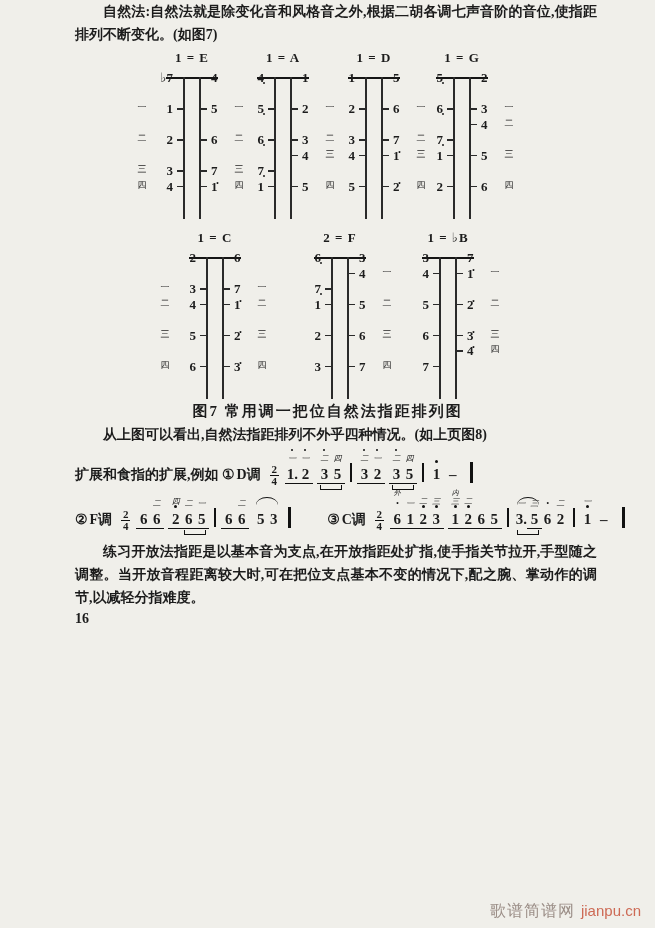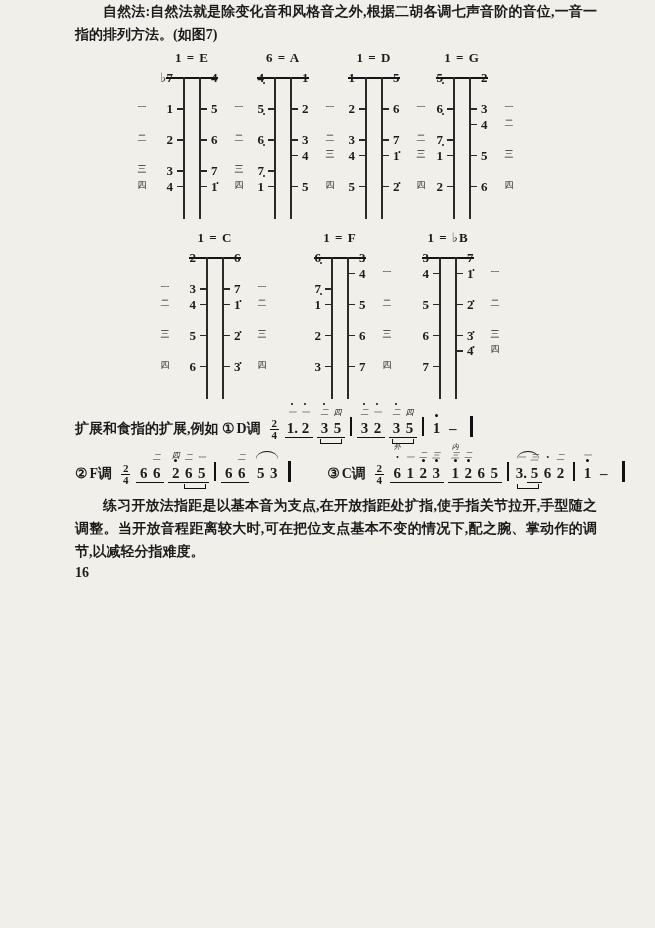--- a/index.html
+++ b/index.html
@@ -68,21 +68,21 @@
   .footer-num{margin:2px 0 0 75px;font-size:14px;font-weight:600;}
   .watermark{position:absolute;right:14px;bottom:6px;font-size:16px;}
   .watermark .site{color:#9b8e87;letter-spacing:1px;}
   .watermark .url{color:#cd6a55;margin-left:6px;font-family:"Liberation Sans","DejaVu Sans",sans-serif;font-size:15px;}
 </style>
 </head>
 <body>
 
 <div class="page">
 
-  <p class="para">自然法:自然法就是除变化音和风格音之外,根据二胡各调七声音阶的音位,一音一指的排列方法。(如图7)</p>
+  <p class="para">自然法:自然法就是除变化音和风格音之外,根据二胡各调七声音阶的音位,使指距排列不断变化。(如图7)</p>
 
   <div class="figure" id="fig7">
       <div class="dg-el dg-title" style="left: 147px; top: 4px; width: 90px;">1 = E</div>
       <div class="dg-el dg-bar" style="left: 166px; top: 31px; width: 52px;"></div>
       <div class="dg-el dg-string" style="left: 183px; top: 31px; height: 142px;"></div>
       <div class="dg-el dg-string" style="left: 199px; top: 31px; height: 142px;"></div>
       <div class="dg-el dg-note l" style="left: 155px; top: 24px; width: 18px;">♭7</div>
       <div class="dg-el dg-tick" style="left: 177px; top: 62px;"></div>
       <div class="dg-el dg-note l" style="left: 155px; top: 55px; width: 18px;">1</div>
       <div class="dg-el dg-fing" style="left: 136px; top: 56px; width: 12px;">一</div>
@@ -101,21 +101,21 @@
       <div class="dg-el dg-fing" style="left: 233px; top: 56px; width: 12px;">一</div>
       <div class="dg-el dg-tick" style="left: 201px; top: 93px;"></div>
       <div class="dg-el dg-note r" style="left: 211px; top: 86px; width: 18px;">6</div>
       <div class="dg-el dg-fing" style="left: 233px; top: 87px; width: 12px;">二</div>
       <div class="dg-el dg-tick" style="left: 201px; top: 124px;"></div>
       <div class="dg-el dg-note r" style="left: 211px; top: 117px; width: 18px;">7</div>
       <div class="dg-el dg-fing" style="left: 233px; top: 118px; width: 12px;">三</div>
       <div class="dg-el dg-tick" style="left: 201px; top: 139.5px;"></div>
       <div class="dg-el dg-note r" style="left: 211px; top: 132.5px; width: 18px;">1̇</div>
       <div class="dg-el dg-fing" style="left: 233px; top: 133.5px; width: 12px;">四</div>
-      <div class="dg-el dg-title" style="left: 238px; top: 4px; width: 90px;">6 = A</div>
+      <div class="dg-el dg-title" style="left: 238px; top: 4px; width: 90px;">1 = A</div>
       <div class="dg-el dg-bar" style="left: 257px; top: 31px; width: 52px;"></div>
       <div class="dg-el dg-string" style="left: 274px; top: 31px; height: 142px;"></div>
       <div class="dg-el dg-string" style="left: 290px; top: 31px; height: 142px;"></div>
       <div class="dg-el dg-note l" style="left: 246px; top: 24px; width: 18px;">4̣</div>
       <div class="dg-el dg-tick" style="left: 268px; top: 62px;"></div>
       <div class="dg-el dg-note l" style="left: 246px; top: 55px; width: 18px;">5̣</div>
       <div class="dg-el dg-tick" style="left: 268px; top: 93px;"></div>
       <div class="dg-el dg-note l" style="left: 246px; top: 86px; width: 18px;">6̣</div>
       <div class="dg-el dg-tick" style="left: 268px; top: 124px;"></div>
       <div class="dg-el dg-note l" style="left: 246px; top: 117px; width: 18px;">7̣</div>
@@ -209,21 +209,21 @@
       <div class="dg-el dg-fing" style="left: 256px; top: 236px; width: 12px;">一</div>
       <div class="dg-el dg-tick" style="left: 224px; top: 257.5px;"></div>
       <div class="dg-el dg-note r" style="left: 234px; top: 250.5px; width: 18px;">1̇</div>
       <div class="dg-el dg-fing" style="left: 256px; top: 251.5px; width: 12px;">二</div>
       <div class="dg-el dg-tick" style="left: 224px; top: 288.5px;"></div>
       <div class="dg-el dg-note r" style="left: 234px; top: 281.5px; width: 18px;">2̇</div>
       <div class="dg-el dg-fing" style="left: 256px; top: 282.5px; width: 12px;">三</div>
       <div class="dg-el dg-tick" style="left: 224px; top: 319.5px;"></div>
       <div class="dg-el dg-note r" style="left: 234px; top: 312.5px; width: 18px;">3̇</div>
       <div class="dg-el dg-fing" style="left: 256px; top: 313.5px; width: 12px;">四</div>
-      <div class="dg-el dg-title" style="left: 295px; top: 184px; width: 90px;">1 = F</div>
+      <div class="dg-el dg-title" style="left: 295px; top: 184px; width: 90px;">2 = F</div>
       <div class="dg-el dg-bar" style="left: 314px; top: 211px; width: 52px;"></div>
       <div class="dg-el dg-string" style="left: 331px; top: 211px; height: 142px;"></div>
       <div class="dg-el dg-string" style="left: 347px; top: 211px; height: 142px;"></div>
       <div class="dg-el dg-note l" style="left: 303px; top: 204px; width: 18px;">6̣</div>
       <div class="dg-el dg-tick" style="left: 325px; top: 242px;"></div>
       <div class="dg-el dg-note l" style="left: 303px; top: 235px; width: 18px;">7̣</div>
       <div class="dg-el dg-tick" style="left: 325px; top: 257.5px;"></div>
       <div class="dg-el dg-note l" style="left: 303px; top: 250.5px; width: 18px;">1</div>
       <div class="dg-el dg-tick" style="left: 325px; top: 288.5px;"></div>
       <div class="dg-el dg-note l" style="left: 303px; top: 281.5px; width: 18px;">2</div>
@@ -263,29 +263,34 @@
       <div class="dg-el dg-note r" style="left: 467px; top: 250.5px; width: 18px;">2̇</div>
       <div class="dg-el dg-fing" style="left: 489px; top: 251.5px; width: 12px;">二</div>
       <div class="dg-el dg-tick" style="left: 457px; top: 288.5px;"></div>
       <div class="dg-el dg-note r" style="left: 467px; top: 281.5px; width: 18px;">3̇</div>
       <div class="dg-el dg-fing" style="left: 489px; top: 282.5px; width: 12px;">三</div>
       <div class="dg-el dg-tick" style="left: 457px; top: 304px;"></div>
       <div class="dg-el dg-note r" style="left: 467px; top: 297px; width: 18px;">4̇</div>
       <div class="dg-el dg-fing" style="left: 489px; top: 298px; width: 12px;">四</div>
     </div>
 
-
+  <div class="caption">图7  常用调一把位自然法指距排列图</div>
+
+  <p class="para">从上图可以看出,自然法指距排列不外乎四种情况。(如上页图8)</p>
 
   <div class="mline" style="margin-top:16px;">
     <span class="lead">扩展和食指的扩展,例如 </span><span class="music" id="ex1"><span class="mnum">①</span><span class="mkey">D调</span><span class="ts"><span class="tn">2</span><span class="tl"></span><span class="tn">4</span></span><span class="note u1"><span class="d">1.</span><i class="fg">一</i><i class="fdot"></i></span><span class="note u1"><span class="d">2</span><i class="fg">一</i><i class="fdot"></i></span><span class="msp"></span><span class="grp bracket"><span class="note u1"><span class="d">3</span><i class="fg">二</i><i class="fdot"></i></span><span class="note u1"><span class="d">5</span><i class="fg">四</i></span></span><span class="mbar"></span><span class="note u1"><span class="d">3</span><i class="fg">二</i><i class="fdot"></i></span><span class="note u1"><span class="d">2</span><i class="fg">一</i><i class="fdot"></i></span><span class="msp"></span><span class="grp bracket"><span class="note u1"><span class="d">3</span><i class="fg">二</i><i class="fdot"></i></span><span class="note u1"><span class="d">5</span><i class="fg">四</i></span></span><span class="mbar"></span><span class="note"><span class="d">1</span><i class="od hi"></i></span><span class="mdash">–</span><span class="mend"></span></span>
   </div>
 
   <div class="mline" style="margin-top:21px;">
     <span class="music" id="ex2"><span class="mnum">②</span><span class="mkey">F调</span><span class="ts"><span class="tn">2</span><span class="tl"></span><span class="tn">4</span></span><span class="note u1"><span class="d">6</span></span><span class="note u1"><span class="d">6</span><i class="fg">二</i></span><span class="msp"></span><span class="note u1"><span class="d">2</span><i class="od hi"></i><i class="fg raised">四</i></span><span class="grp bracket"><span class="note u1"><span class="d">6</span><i class="fg">二</i></span><span class="note u1"><span class="d">5</span><i class="fg">一</i></span></span><span class="mbar"></span><span class="note u1"><span class="d">6</span></span><span class="note u1"><span class="d">6</span><i class="fg">二</i></span><span class="msp"></span><span class="grp arcover"><span class="note"><span class="d">5</span></span><span class="note"><span class="d">3</span></span></span><span class="mend"></span></span>
     <span style="display:inline-block;width:26px;"></span>
     <span class="music" id="ex3"><span class="mnum">③</span><span class="mkey">C调</span><span class="ts"><span class="tn">2</span><span class="tl"></span><span class="tn">4</span></span><span class="note u1"><span class="d">6</span><i class="fg">•</i><i class="f2">外</i></span><span class="note u1"><span class="d">1</span><i class="fg">一</i></span><span class="note u1"><span class="d">2</span><i class="od hi"></i><i class="fg raised">二</i></span><span class="note u1"><span class="d">3</span><i class="od hi"></i><i class="fg raised">三</i></span><span class="msp"></span><span class="note u1"><span class="d">1</span><i class="od hi"></i><i class="fg raised">三</i><i class="f2">内</i></span><span class="note u1"><span class="d">2</span><i class="od hi"></i><i class="fg raised">二</i></span><span class="note u1"><span class="d">6</span></span><span class="note u1"><span class="d">5</span></span><span class="mbar"></span><span class="grp arcover bracket"><span class="note"><span class="d">3.</span><i class="fg">一</i></span><span class="note u1"><span class="d">5</span><i class="fg">三</i></span></span><span class="note"><span class="d">6</span><i class="fg">•</i></span><span class="note"><span class="d">2</span><i class="fg">二</i></span><span class="mbar"></span><span class="note"><span class="d">1</span><i class="od hi"></i><i class="fg raised">一</i></span><span class="mdash">–</span><span class="mend"></span></span>
   </div>
 
   <p class="para" style="margin-top:9px;">练习开放法指距是以基本音为支点,在开放指距处扩指,使手指关节拉开,手型随之调整。当开放音程距离较大时,可在把位支点基本不变的情况下,配之腕、掌动作的调节,以减轻分指难度。</p>
 
   <div class="footer-num">16</div>
 
+  <div class="watermark">
+    <span class="site">歌谱简谱网</span><span class="url">jianpu.cn</span>
+  </div>
 </div>
 
 </body></html>

